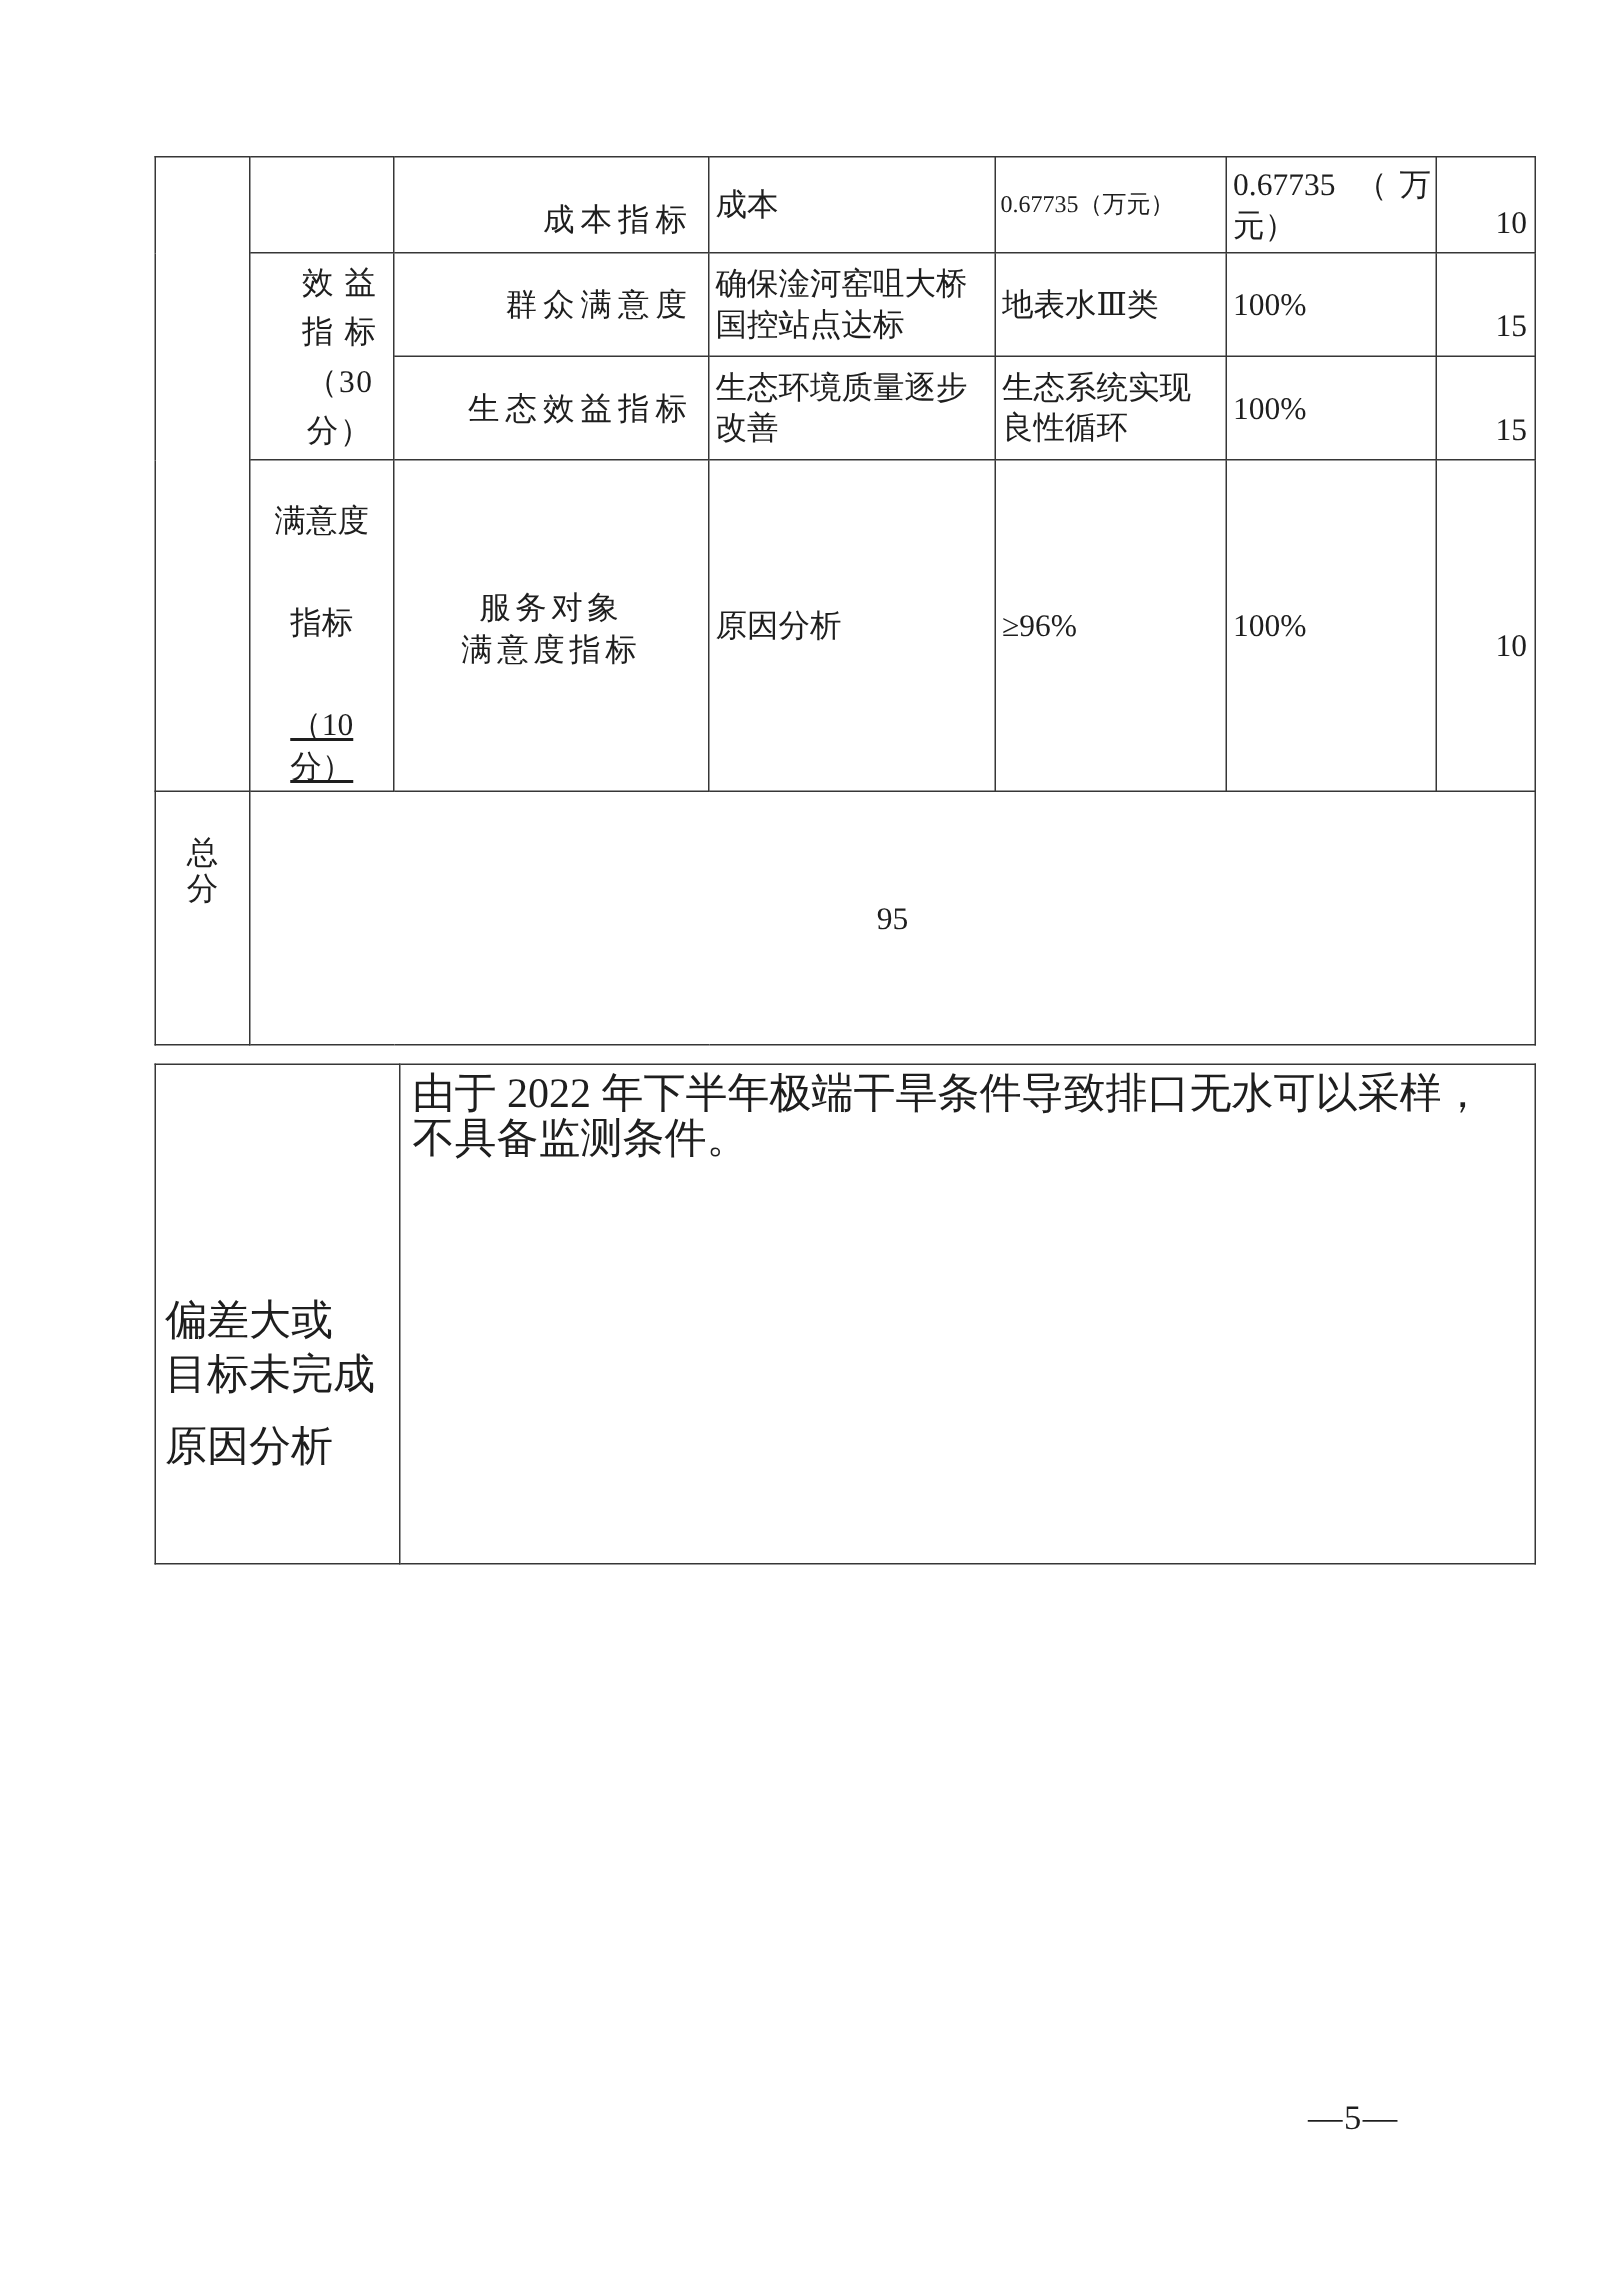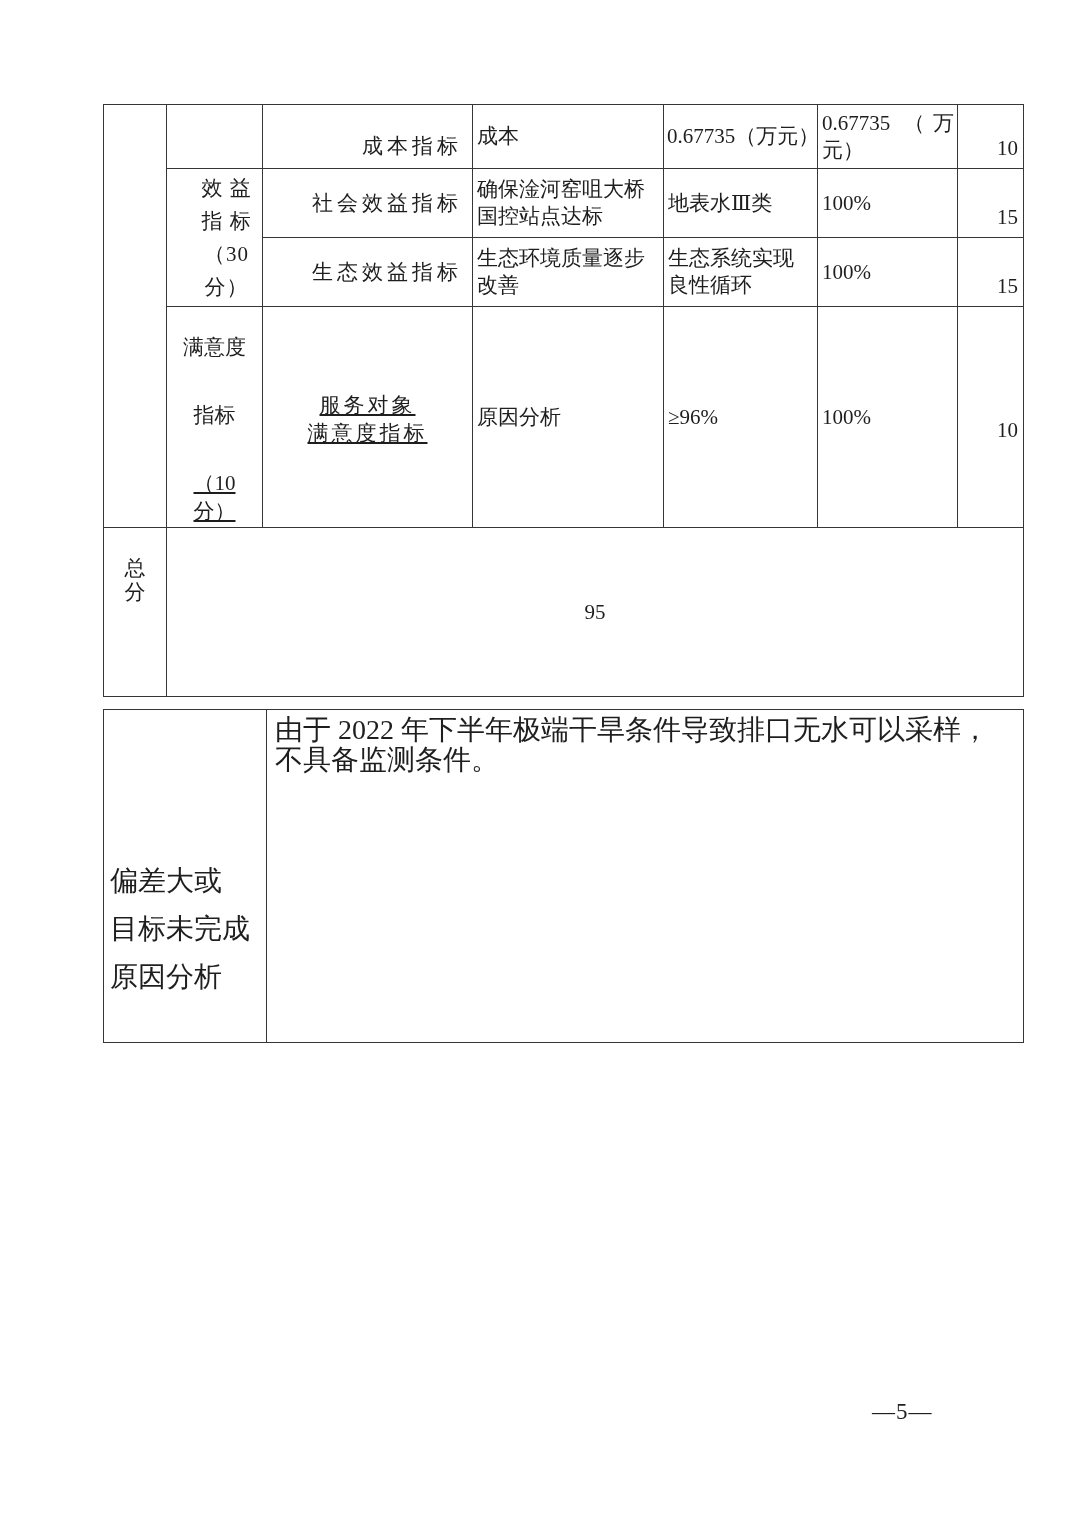--- a/index.html
+++ b/index.html
@@ -33,41 +33,41 @@
   .t1 tr.r5 { height: 169px; }
   
   .t2 { left: 103px; top: 709px; width: 920px; }
   .t2 tr.ra { height: 333px; }
   .t2 tr.rb { height: 299px; }
 
   .type-label { text-align: right; padding-right: 10px; letter-spacing: 4px; }
   .type-bottom { vertical-align: bottom; padding-bottom: 8px; }
   .val { text-align: left; line-height: 27px; padding-left: 4px; }
   .just { text-align: justify; }
-  .one-line { white-space: nowrap; font-size: 21px; padding-left: 3px; }
+  .one-line { white-space: nowrap; font-size: 16px; padding-left: 3px; }
   .score { text-align: right; padding-right: 5px; vertical-align: bottom; padding-bottom: 7px; }
   .score-mid { text-align: right; padding-right: 5px; vertical-align: middle; padding-top: 28px; }
   .group-benefit { vertical-align: middle; text-align: center; line-height: 33px; letter-spacing: 1px; padding-left: 27px; }
   .stack { vertical-align: top; }
   .stack div { line-height: 28px; text-align: center; }
   .sat-group div:nth-child(1) { margin-top: 24px; }
   .sat-group div:nth-child(2) { margin-top: 40px; }
   .sat-group div:nth-child(3) { margin-top: 40px; text-decoration: underline; }
-  .sat-type div { letter-spacing: 3px; text-decoration: underline; }
+  .sat-type div { letter-spacing: 3px; }
   .sat-type div:nth-child(1) { margin-top: 82px; }
   .sat-type div:nth-child(2) { }
   .total-label { vertical-align: top; text-align: center; }
   .total-label div { line-height: 24px; }
   .total-label div:first-child { margin-top: 26px; }
   .total-value { text-align: center; vertical-align: middle; }
   .t2 td { font-size: 28px; }
   .t2-label { vertical-align: top; padding-left: 6px; }
   .t2-label div { line-height: 28px; }
   .dev-label div:nth-child(1) { margin-top: 155px; }
-  .dev-label div:nth-child(2) { margin-top: 20px; }
+  .dev-label div:nth-child(2) { margin-top: 8px; }
   .dev-label div:nth-child(3) { margin-top: 20px; }
   .imp-label div { width: 138px; }
   .imp-label div:nth-child(1) { margin-top: 112px; text-align: justify; text-align-last: justify; }
   .imp-label div:nth-child(2) { margin-top: 2px; }
   .t2-content { vertical-align: top; padding: 5px 8px; font-size: 21px; line-height: 30px; text-align: left; }
   .footer-page {
     position: absolute; left: 872px; top: 1399px;
     font-size: 23px; color: #1e1e1e; letter-spacing: 1px;
   }
 </style>
@@ -93,21 +93,21 @@
     <td class="val one-line">0.67735（万元）</td>
     <td class="val just">0.67735 （万元）</td>
     <td class="score">10</td>
   </tr>
   <tr class="r2">
     <td rowspan="2" class="group-benefit">
       <div>效 益</div>
       <div>指 标</div>
       <div>（30 分）</div>
     </td>
-    <td class="type-label">社会效益指标</td>
+    <td class="type-label">群众满意度</td>
     <td class="val">确保淦河窑咀大桥国控站点达标</td>
     <td class="val">地表水Ⅲ类</td>
     <td class="val">100%</td>
     <td class="score">15</td>
   </tr>
   <tr class="r3">
     <td class="type-label">生态效益指标</td>
     <td class="val">生态环境质量逐步改善</td>
     <td class="val">生态系统实现良性循环</td>
     <td class="val">100%</td>

